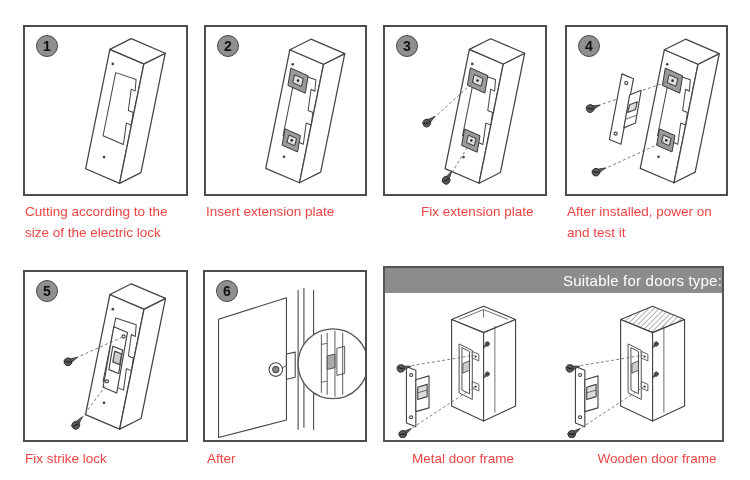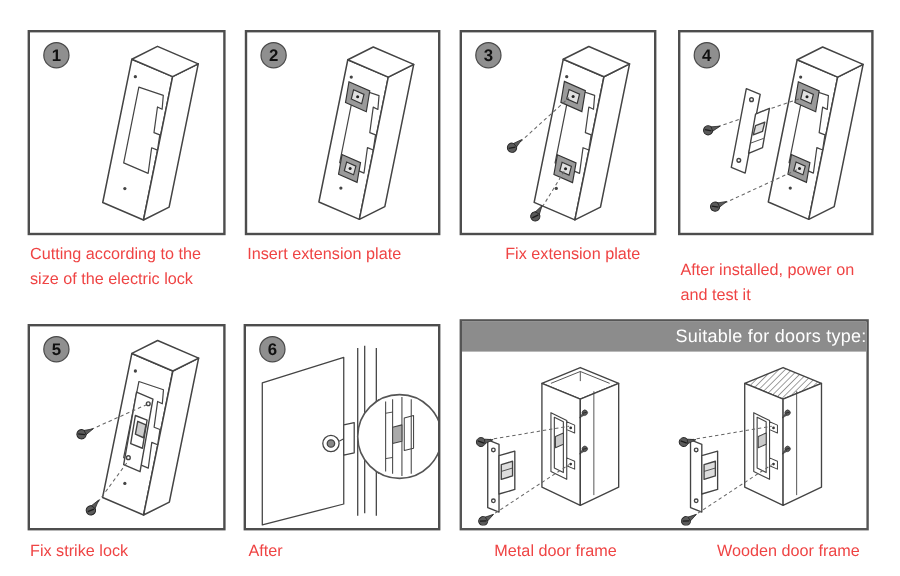--- a/index.html
+++ b/index.html
@@ -146,21 +146,21 @@
         <circle cx="61.5" cy="57.5" r="1.6" fill="none"></circle>
         <circle cx="50.5" cy="110" r="1.6" fill="none"></circle>
         <path d="M59,104 L71,99 L77,65 L65,70 Z"></path>
         <path d="M63,88 L71,85 L73,77 L65,80 Z" fill="#dddddd"></path>
         <line x1="61" y1="95" x2="72" y2="91" stroke-width="0.8"></line>
       </g>
       <use href="#screw" transform="translate(24,84) rotate(-19)"></use>
       <use href="#screw" transform="translate(30,150) rotate(-24)"></use>
     </svg>
   </div>
-  <div class="caption" style="left:567px;top:214px;width:172px;">After installed, power on
+  <div class="caption" style="left:567px;top:201px;width:172px;">After installed, power on
 and test it</div>
 
   <div class="panel" style="left:23px;top:270px;width:165px;height:172px;">
     <span class="badge">5</span>
     <svg viewBox="0 0 165 172">
       <use href="#tube"></use>
       <g fill="#ffffff" stroke="#444" stroke-width="1.2" stroke-linejoin="round">
         <path d="M80,118 L94,124 L105,62 L91,56 Z"></path>
         <path d="M86,100 L96,104 L100,80 L90,76 Z"></path>
         <path d="M90,92 L97,95 L99,84 L92,81 Z" fill="#cccccc"></path>

